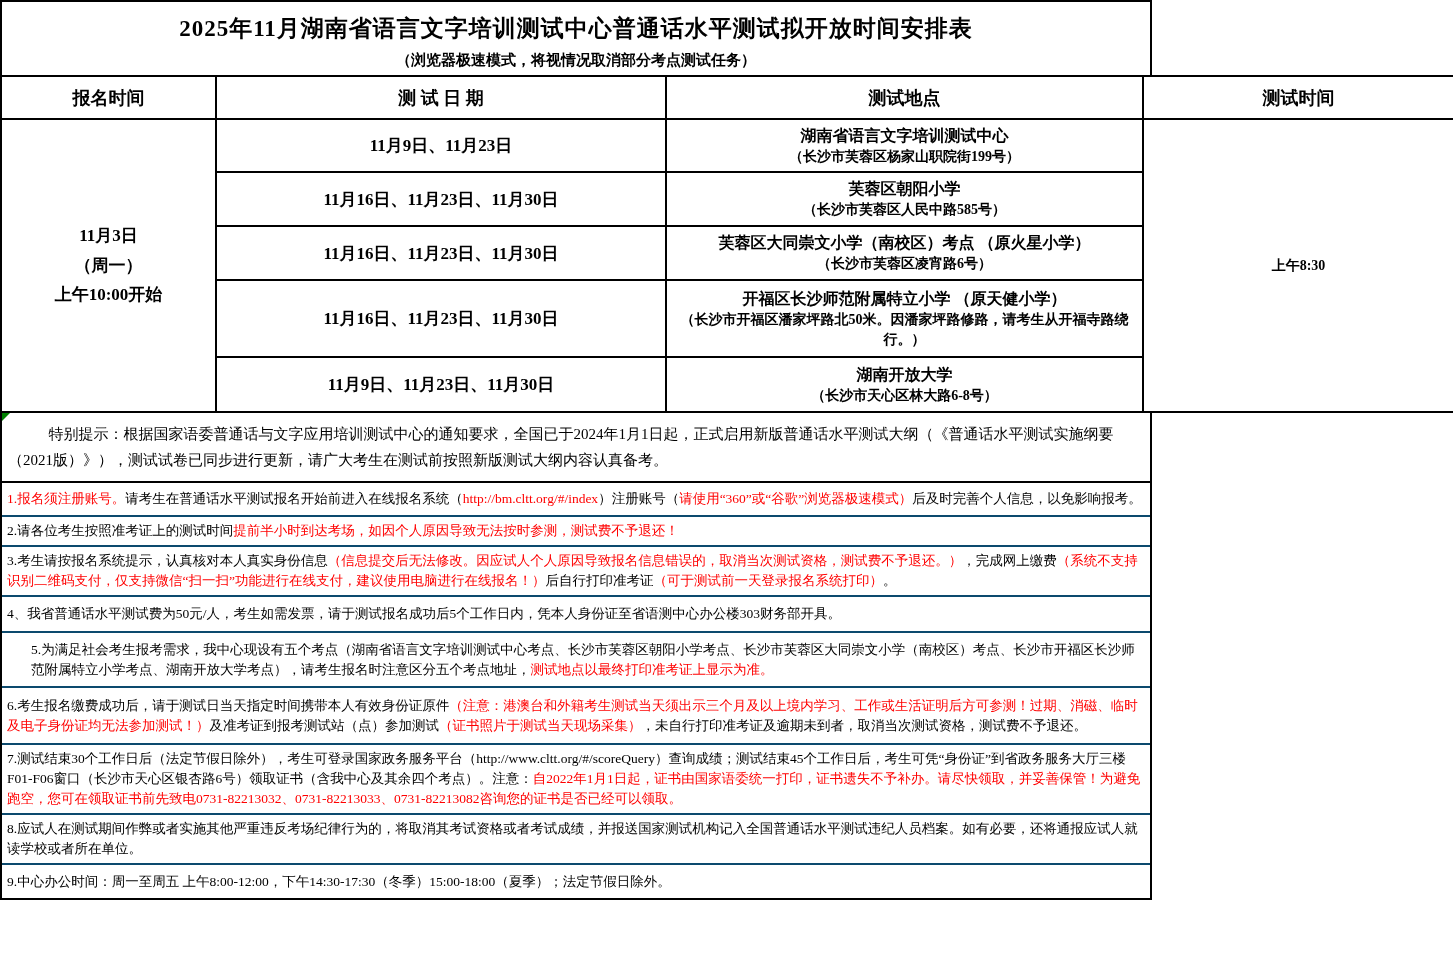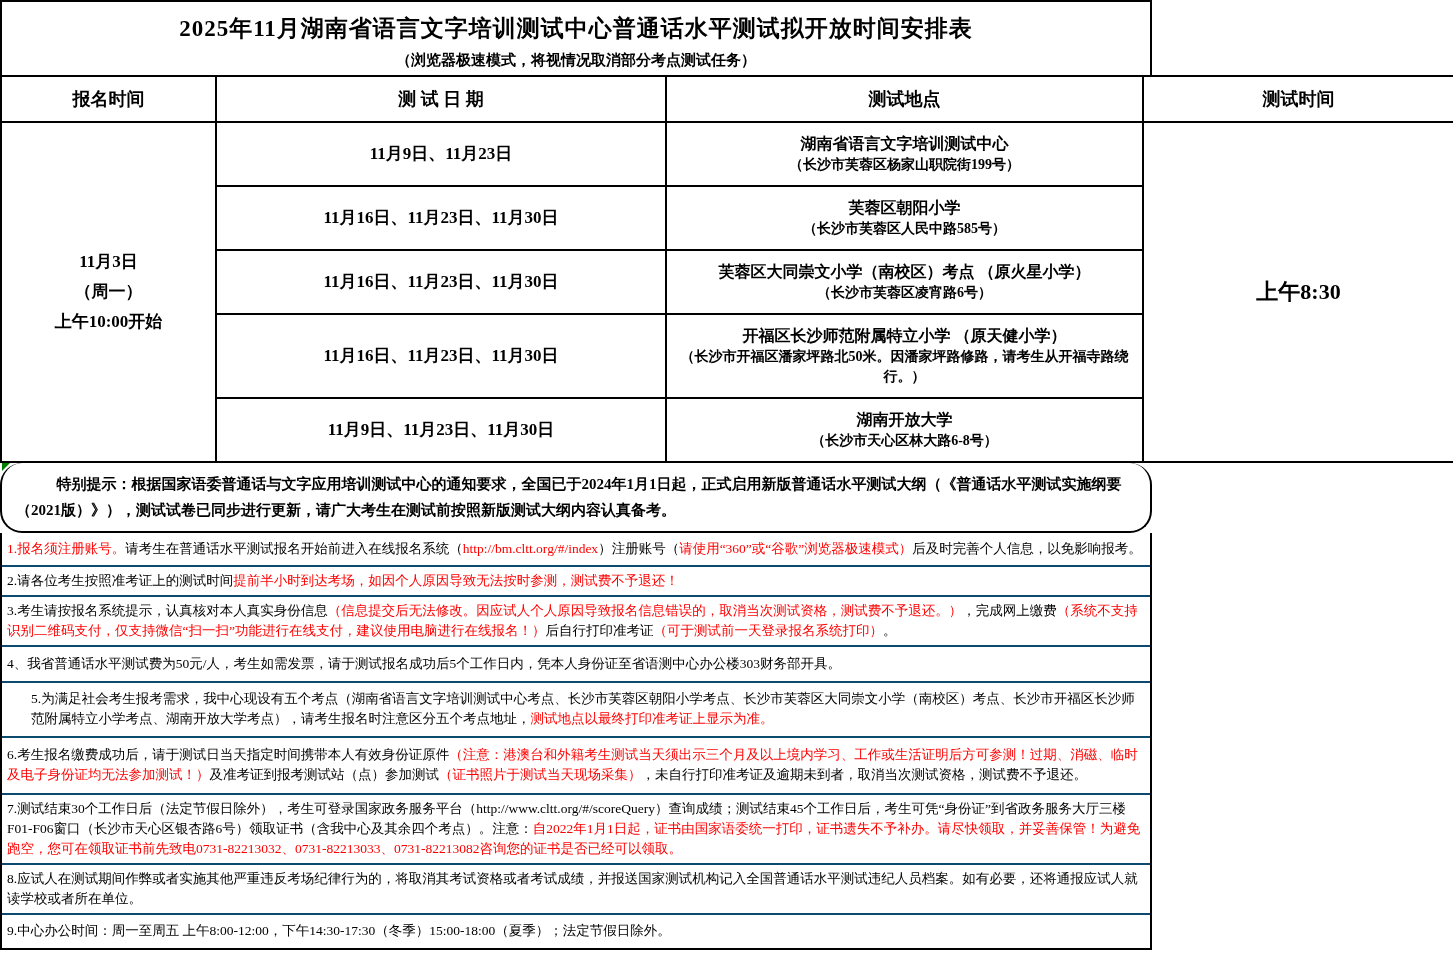--- a/index.html
+++ b/index.html
@@ -16,42 +16,41 @@
     height:75px; border:2px solid #000; border-bottom:none;
     text-align:center; padding-top:11px;
   }
   .title { font-size:23px; font-weight:bold; letter-spacing:1px; }
   .subtitle { font-size:15px; font-weight:bold; margin-top:7px; }
 
   
   table.schedule { width:100%; border-collapse:collapse; table-layout:fixed; }
   .schedule th, .schedule td {
     border:2px solid #000; text-align:center; vertical-align:middle;
-    padding:10px 4px; overflow:hidden;
+    padding:2px 4px; overflow:hidden;
   }
   .schedule th { height:43px; font-size:18px; font-weight:bold; }
   tr.r1 td { height:53px; }
   tr.r2 td { height:54px; }
   tr.r3 td { height:54px; }
   tr.r4 td { height:77px; }
   tr.r5 td { height:55px; }
   td.signup { font-size:17px; font-weight:bold; line-height:1.75; }
   td.dates  { font-size:17px; font-weight:bold; }
   .venue-name { font-size:16px; font-weight:bold; line-height:1.4; }
   .venue-addr { font-size:14px; font-weight:bold; line-height:1.4; }
-  td.time { font-size:22px; font-weight:bold; }
+  td.time { font-size:14px; font-weight:bold; }
 
   
   .notice {
     position:relative;
     border-left:2px solid #000; border-right:2px solid #000; border-bottom:2px solid #000;
-    min-height:70px; padding:8px 10px 8px 14px;
-    font-size:15px; font-weight:bold; line-height:26px;
+    min-height:70px; padding:8px 10px 8px 6px;
+    font-size:15px; font-weight:normal; line-height:26px;
     text-indent:2.7em;
-    border-radius:22px;
   }
   .corner-marker {
     position:absolute; top:0; left:0; width:0; height:0;
     border-top:8px solid #008000; border-right:8px solid transparent;
   }
 
   
   .notes { border:2px solid #000; border-top:none; }
   .note {
     display:flex; align-items:center;

